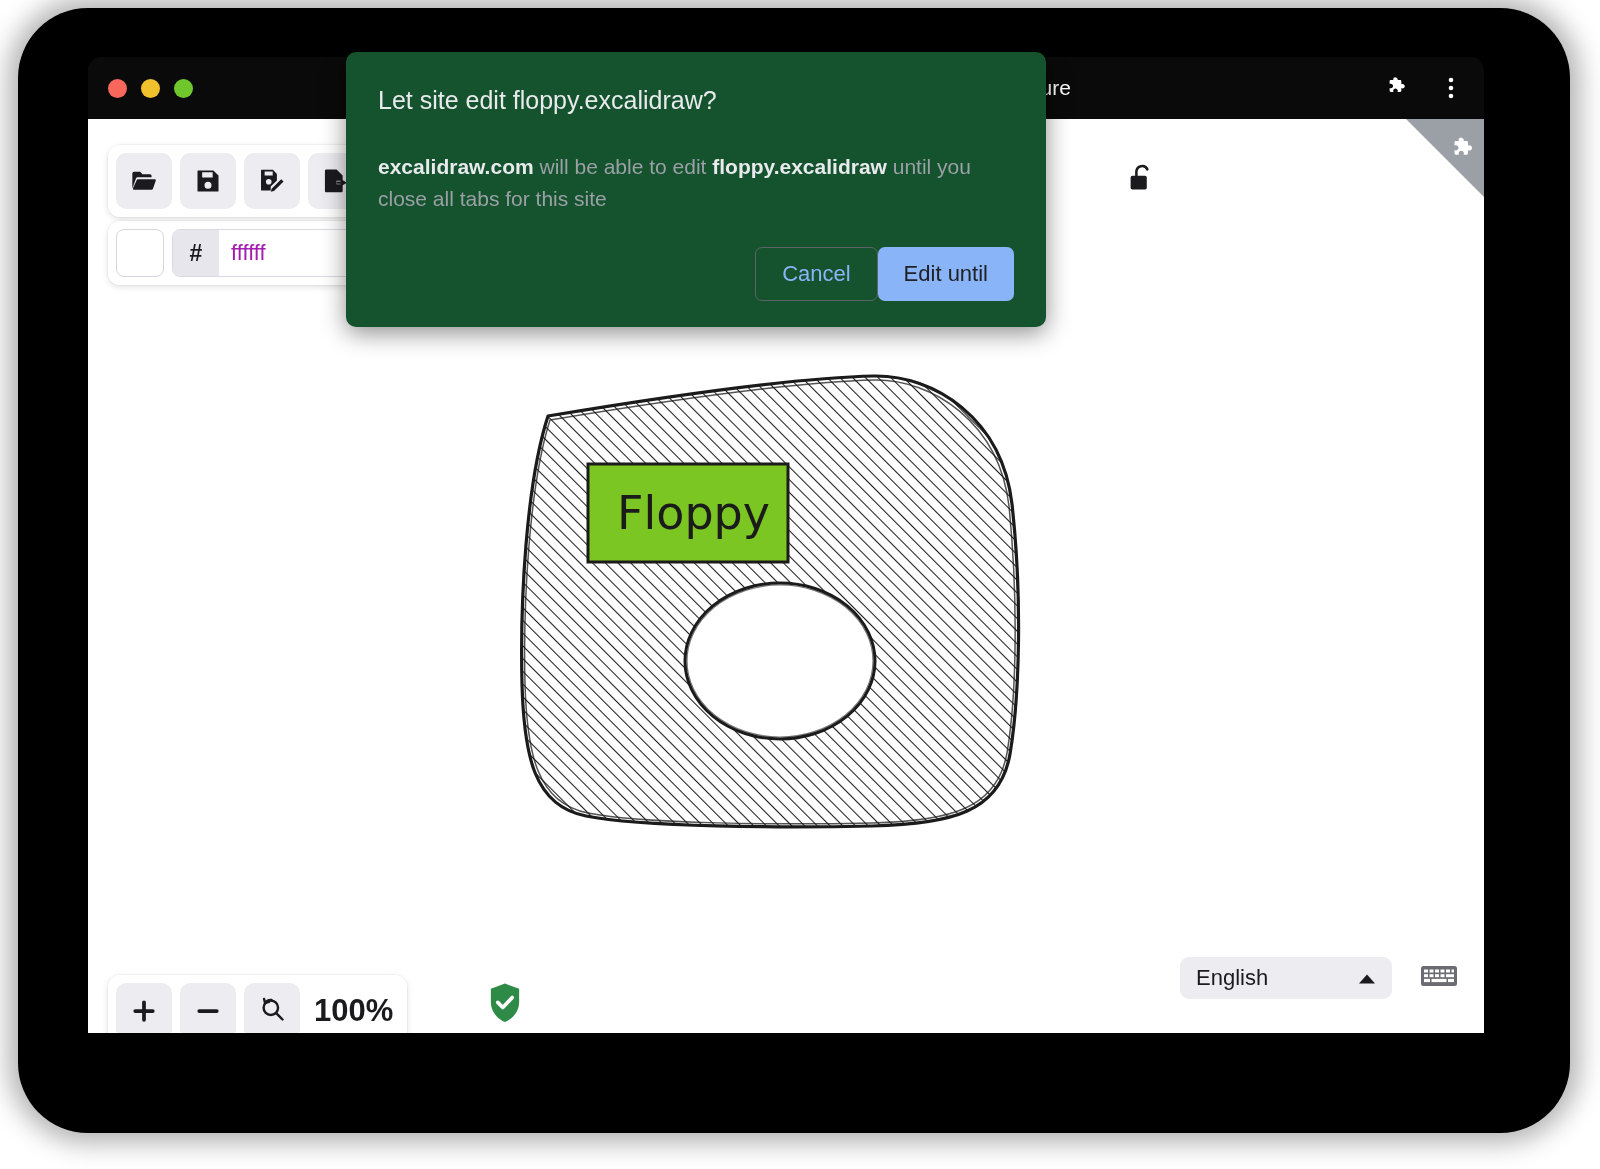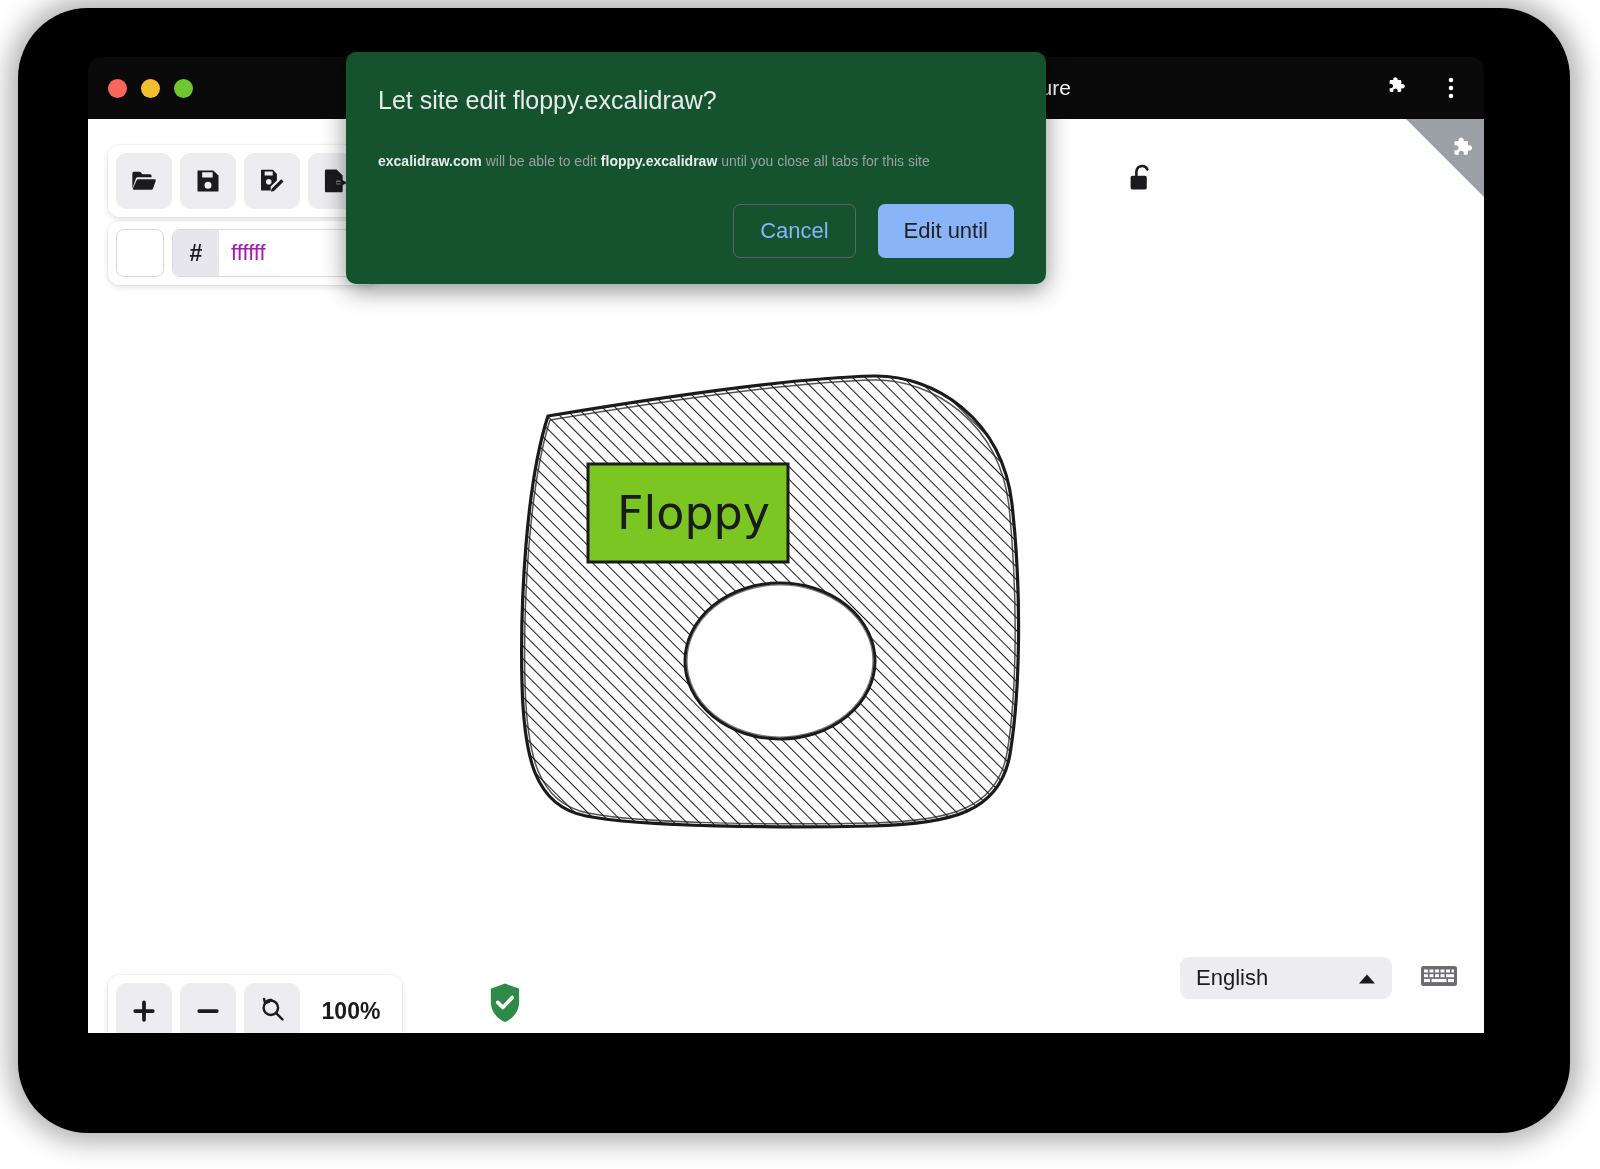--- a/index.html
+++ b/index.html
@@ -219,21 +219,21 @@
   .zoom-btn {
     width: 56px; height: 56px;
     border-radius: 10px;
     background: #ececf1;
     display: flex; align-items: center; justify-content: center;
     cursor: pointer;
   }
   #zoom-value {
     min-width: 86px;
     text-align: center;
-    font-size: 23px;
+    font-size: 31px;
     font-weight: 600;
     color: #1b1b1f;
     padding: 0 6px;
   }
 
   #shield {
     position: absolute;
     left: 398px;
     bottom: 8px;
     width: 38px; height: 44px;
@@ -281,30 +281,29 @@
     box-shadow: 0 6px 24px rgba(0,0,0,0.45);
   }
   #dialog-title {
     color: #e8eaed;
     font-size: 25px;
     font-weight: 400;
     margin-bottom: 26px;
   }
   #dialog-body {
     color: #9aa0a6;
-    font-size: 14px;
+    font-size: 21px;
     line-height: 1.52;
     margin-bottom: 32px;
     margin-top: 36px;
   }
   #dialog-body b { color: #e8eaed; font-weight: 700; }
   #dialog-actions {
     display: flex;
     justify-content: flex-end;
-    gap: 22px;
   }
   .dlg-btn {
     height: 54px;
     border-radius: 7px;
     font-size: 22px;
     display: flex;
     align-items: center;
     justify-content: center;
     cursor: pointer;
     padding: 0 26px;

